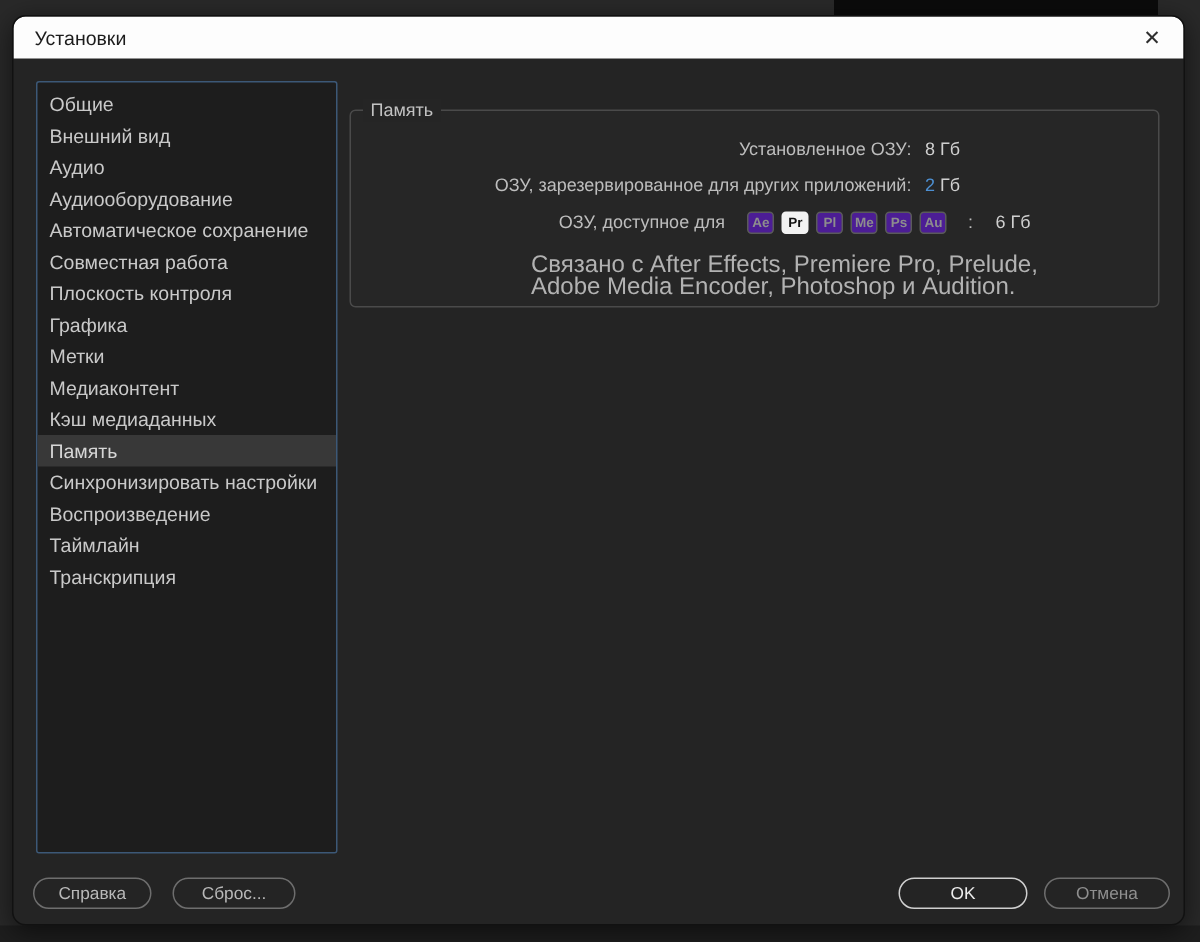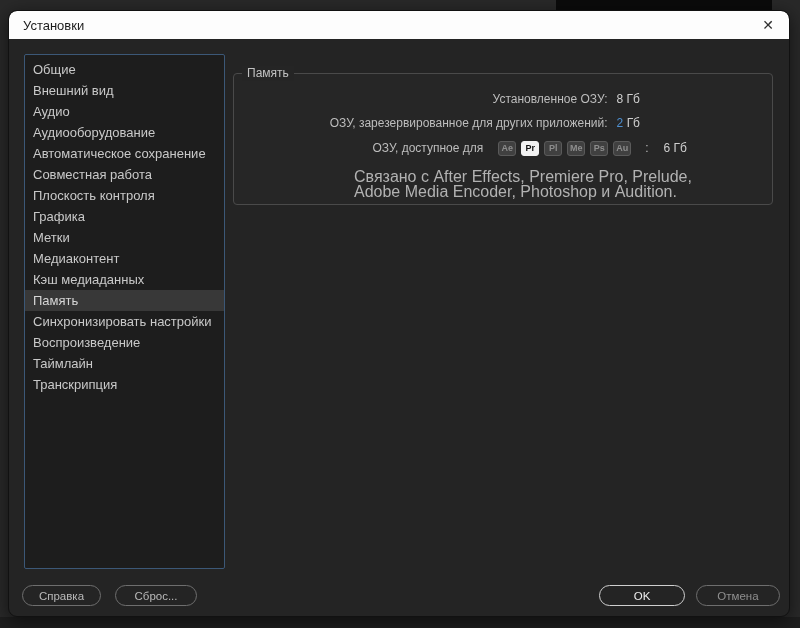--- a/index.html
+++ b/index.html
@@ -76,21 +76,21 @@
     padding-right: 132px;
     font-size: 12px; color: #bdbdbd;
   }
   .mem-row .value { margin-left: 9px; color: #cfcfcf; white-space: nowrap; }
   .hot-text { color: #4d8fd1; cursor: default; }
   .row-apps { height: 26px; padding-right: 85px; gap: 10px; }
   .row-apps .apps { display: flex; gap: 5px; align-items: center; margin-left: 5px; }
   .badge {
     width: 18px; height: 15px;
     border-radius: 3px;
-    background: #404040; border: 1px solid #5a5a5a;
+    background: #4c1d95; border: 1px solid #5a5a5a;
     color: #8d8d8d;
     font-size: 9px; font-weight: bold;
     display: flex; align-items: center; justify-content: center;
   }
   .badge.active { background: #f2f2f2; border-color: #f2f2f2; color: #111; }
   .row-apps .sep { color: #bdbdbd; margin-left: 4px; }
   .row-apps .value { margin-left: 5px; }
   .mem-note {
     margin: 8px 0 0 120px;
     width: 356px;

